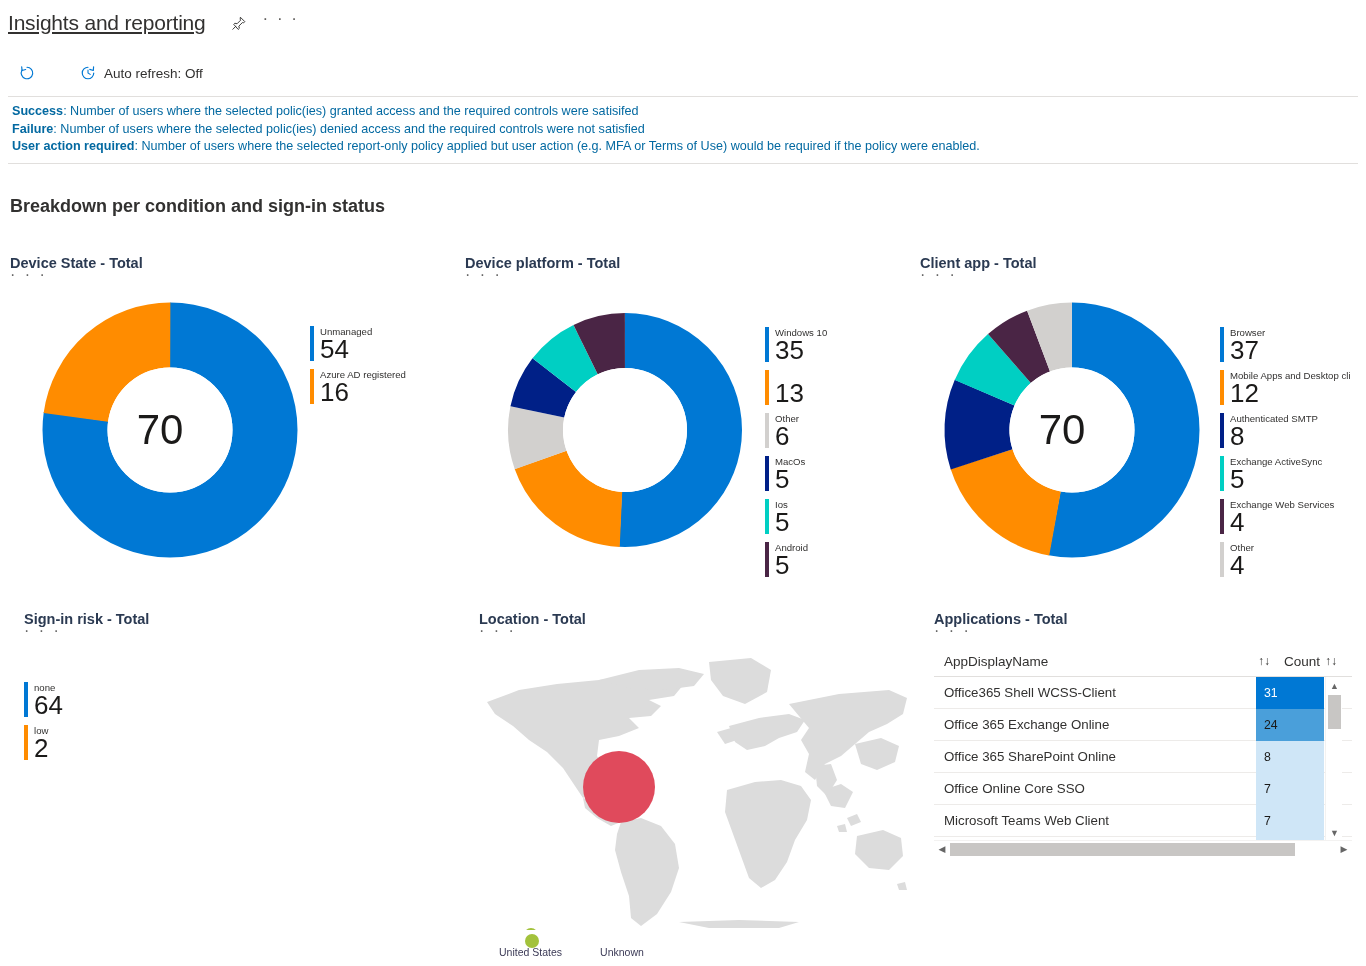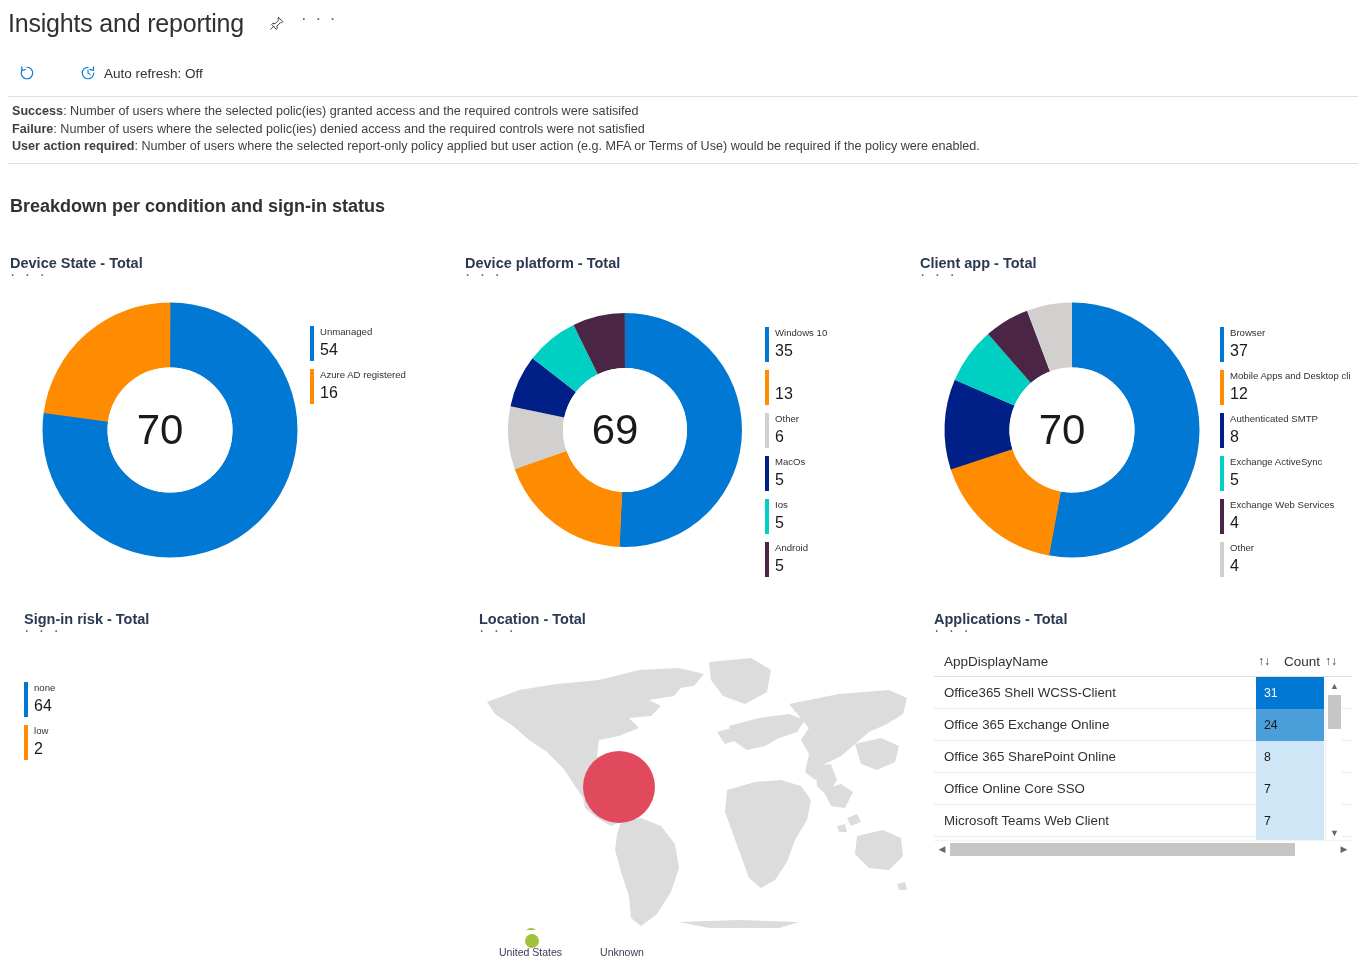--- a/index.html
+++ b/index.html
@@ -13,25 +13,26 @@
   }
   .page { position: relative; width: 1366px; height: 966px; }
 
   
   .page-header {
     display: flex; align-items: center;
     padding: 4px 0 0 8px;
     height: 42px;
   }
   .page-title {
-    font-size: 25px;
+    font-size: 21px;
     font-weight: 300;
     color: #323130;
     letter-spacing: -0.2px;
     line-height: 32px;
+    text-decoration: underline;
   }
   .hdr-icon {
     margin-left: 24px;
     color: #323130;
     cursor: pointer;
     display: inline-flex;
     align-items: center;
     justify-content: center;
   }
   .hdr-icon.dots {
@@ -57,21 +58,21 @@
   .cmd-ico { width: 18px; height: 18px; display: block; }
 
   
   .desc-block {
     margin: 6px 8px 0 8px;
     border-top: 1px solid #e1dfdd;
     border-bottom: 1px solid #e1dfdd;
     padding: 6px 4px 7px 4px;
     font-size: 12.6px;
     line-height: 17.5px;
-    color: #404040;
+    color: #0369a1;
   }
   .desc-block b { font-weight: 700; }
 
   
   .section-head {
     font-size: 18px;
     font-weight: 700;
     color: #323130;
     margin: 32px 0 0 10px;
   }
@@ -123,21 +124,21 @@
   .leg-swatch { width: 4px; border-radius: 0; flex: 0 0 4px; }
   .leg-text { padding-left: 6px; }
   .leg-label {
     font-size: 9.6px;
     color: #323130;
     line-height: 12px;
     white-space: nowrap;
     height: 12px;
   }
   .leg-value {
-    font-size: 16px;
+    font-size: 26px;
     color: #1b1a19;
     line-height: 23px;
     font-weight: 400;
   }
 
   
   .tbl-wrap { margin-top: 12px; width: 418px; }
   .tbl-head {
     display: flex; align-items: center;
     height: 30px;
@@ -324,21 +325,20 @@
 
                 <circle r="89.5" fill="none" stroke="#0078d4" stroke-width="55" stroke-dasharray="285.3 277.0" transform="rotate(-90)"></circle>
                 <circle r="89.5" fill="none" stroke="#ff8c00" stroke-width="55" stroke-dasharray="105.9 456.4" transform="rotate(92.6)"></circle>
                 <circle r="89.5" fill="none" stroke="#d2d0ce" stroke-width="55" stroke-dasharray="48.9 513.4" transform="rotate(160.4)"></circle>
                 <circle r="89.5" fill="none" stroke="#002087" stroke-width="55" stroke-dasharray="40.7 521.6" transform="rotate(191.7)"></circle>
                 <circle r="89.5" fill="none" stroke="#00cfc3" stroke-width="55" stroke-dasharray="40.7 521.6" transform="rotate(217.8)"></circle>
                 <circle r="89.5" fill="none" stroke="#4a2545" stroke-width="55" stroke-dasharray="40.7 521.6" transform="rotate(243.9)"></circle>
                 <circle r="62" fill="#ffffff"></circle>
               </g>
             </svg>
-            <div class="donut-center" style="top:120px;">69</div>
           </div>
           <div class="legend tight">
             <div class="leg-item">
               <div class="leg-swatch" style="background:#0078d4;"></div>
               <div class="leg-text">
                 <div class="leg-label">Windows 10</div>
                 <div class="leg-value">35</div>
               </div>
             </div>
             <div class="leg-item">

